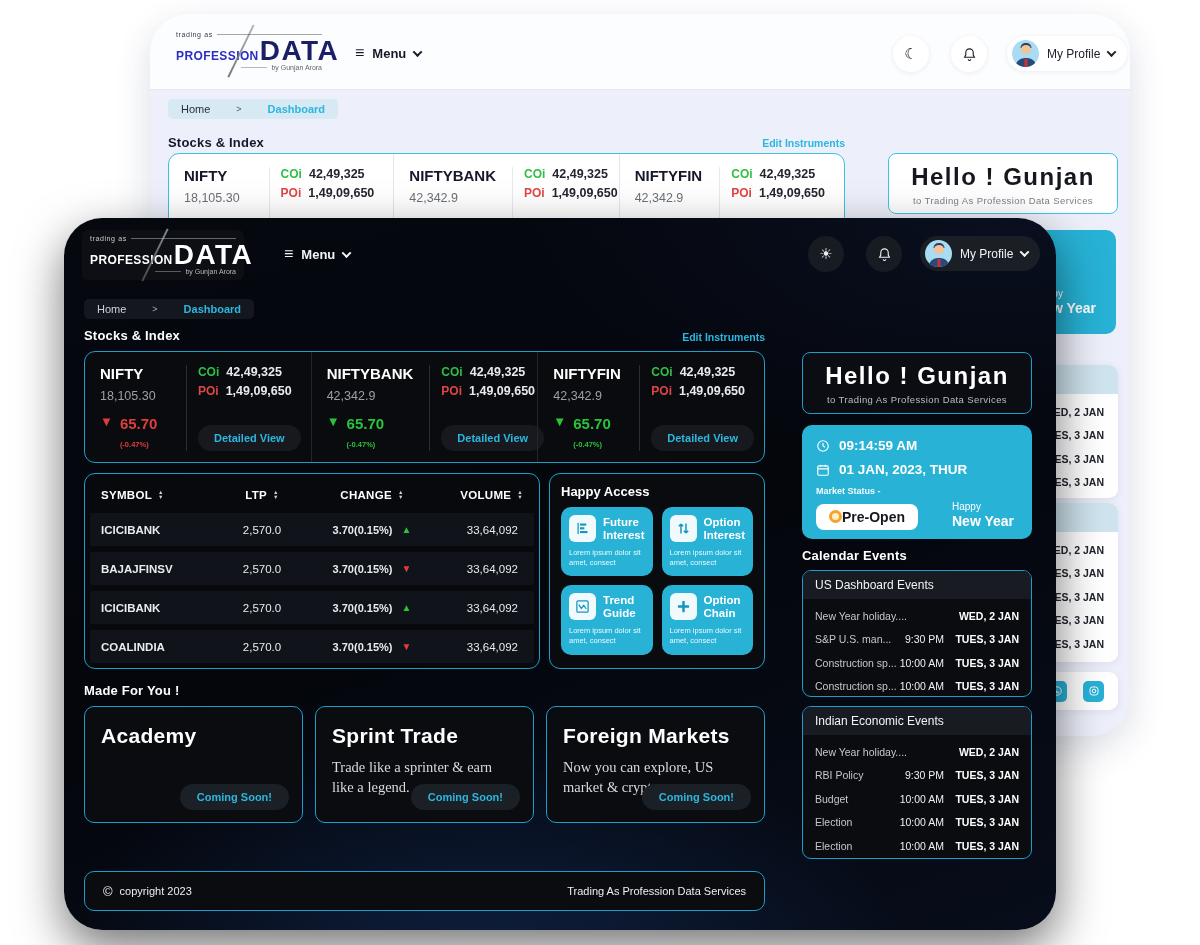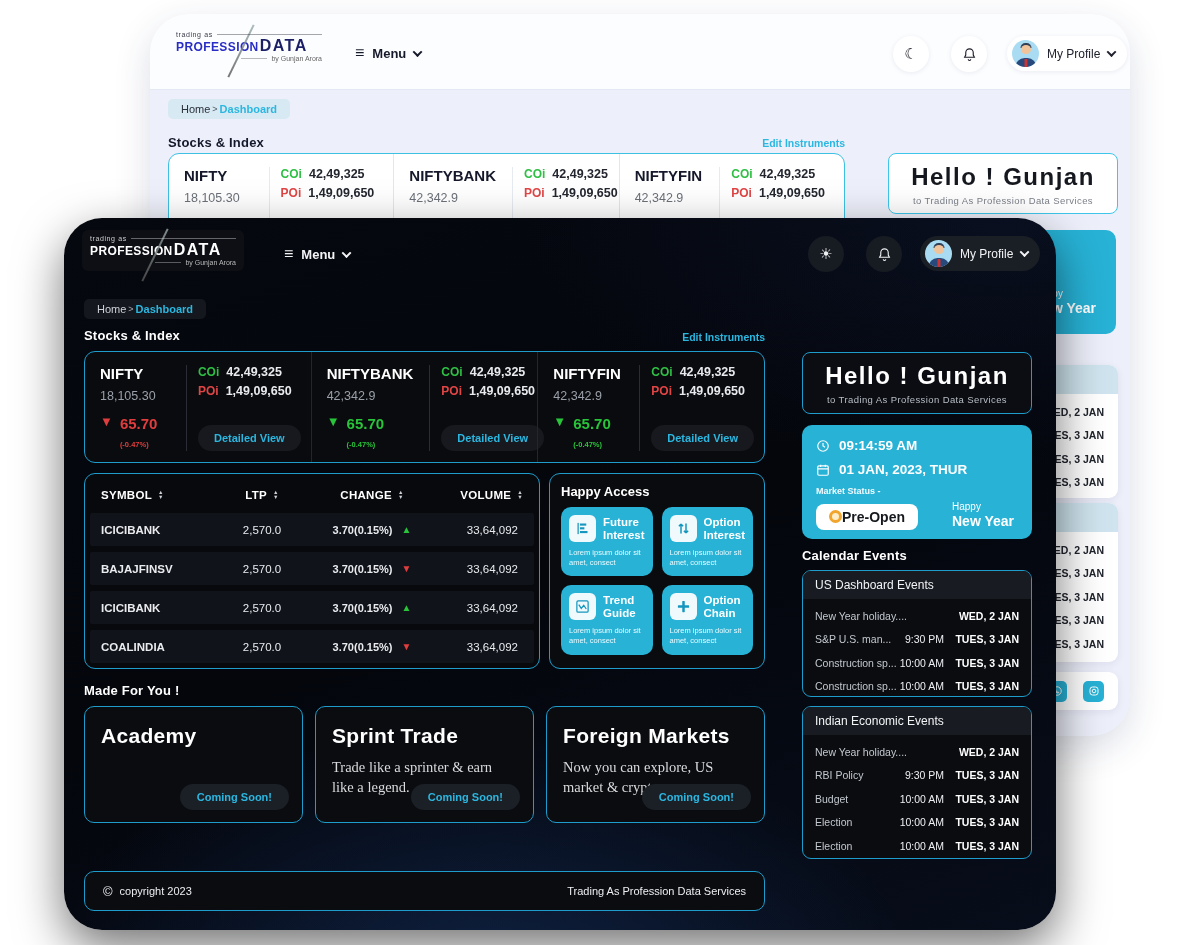--- a/index.html
+++ b/index.html
@@ -18,21 +18,21 @@
     box-shadow:0 18px 48px rgba(0,0,0,.55)}
 
   
   .logo{position:absolute;width:162px}
   .logo-inner{position:relative;padding:5px 8px;border-radius:6px}
   .dk .logo-inner{background:#0d0f14}
   .logo-row1{font-size:7px;letter-spacing:.6px;display:flex;align-items:center;gap:4px}
   .logo-row1 .dashline{flex:1;height:1px;background:currentColor;opacity:.45}
   .logo-main{display:flex;align-items:baseline;margin-top:1px}
   .logo-prof{font-size:12px;font-weight:bold;letter-spacing:.4px}
-  .logo-data{font-size:16px;font-weight:bold;letter-spacing:1.5px;line-height:.85;margin-left:1px}
+  .logo-data{font-size:28px;font-weight:bold;letter-spacing:1.5px;line-height:.85;margin-left:1px}
   .logo-row3{font-size:7px;display:flex;align-items:center;gap:4px;justify-content:flex-end;margin-top:1px}
   .logo-row3 .dashline{width:26px;height:1px;background:currentColor;opacity:.45}
   .logo-slash{position:absolute;left:72px;top:-4px;width:2px;height:58px;transform:rotate(26deg);
     background:linear-gradient(#9aa,#555);opacity:.8}
   .lt .logo-row1{color:#3a3a4a}.lt .logo-prof{color:#2a2ec4}.lt .logo-data{color:#1a1f66}.lt .logo-row3{color:#666}
   .dk .logo-row1{color:#cfcfcf}.dk .logo-prof{color:#fff}.dk .logo-data{color:#fff}.dk .logo-row3{color:#b9b9b9}
 
   
   .lt-header-strip{position:absolute;left:0;top:0;width:100%;height:76px;background:#fcfdff;
     border-bottom:1px solid #e4e8f4}
@@ -49,21 +49,21 @@
     padding:4px 12px 4px 5px;cursor:pointer;font-size:12px}
   .lt .profile-pill{background:#ffffff;color:#20222e;box-shadow:0 1px 5px rgba(20,30,80,.08)}
   .dk .profile-pill{background:#1a1e25;color:#f2f3f5}
   .avatar{width:27px;height:27px;border-radius:50%;background:#a9dcf2;position:relative;overflow:hidden;flex:none}
   .avatar .head{position:absolute;left:50%;top:5px;transform:translateX(-50%);width:10px;height:9px;border-radius:50%;background:#f0c39b}
   .avatar .hair{position:absolute;left:50%;top:3px;transform:translateX(-50%);width:11px;height:5px;border-radius:5px 5px 0 0;background:#303f56}
   .avatar .shoulders{position:absolute;left:50%;bottom:-3px;transform:translateX(-50%);width:21px;height:12px;border-radius:9px 9px 0 0;background:#28497c}
   .avatar .tie{position:absolute;left:50%;bottom:0;transform:translateX(-50%);width:3px;height:8px;background:#c33}
 
   
-  .crumb{position:absolute;display:flex;align-items:center;gap:2px;font-size:11px;padding:4px 13px;border-radius:5px}
+  .crumb{position:absolute;display:flex;align-items:center;gap:26px;font-size:11px;padding:4px 13px;border-radius:5px}
   .lt .crumb{background:#d7e9f3;color:#2a2f3a}
   .dk .crumb{background:#14171d;color:#cfd2d8}
   .crumb .cur{font-weight:bold;color:#2bb7e0}
   .crumb .sep{font-size:9px;opacity:.8}
 
   
   .sec-title{position:absolute;font-size:13px;font-weight:bold;letter-spacing:.2px}
   .lt .sec-title{color:#14182b}.dk .sec-title{color:#ffffff}
   .edit-link{position:absolute;font-size:10.5px;font-weight:bold;color:#2bb7e0;cursor:pointer;text-align:right}
 

